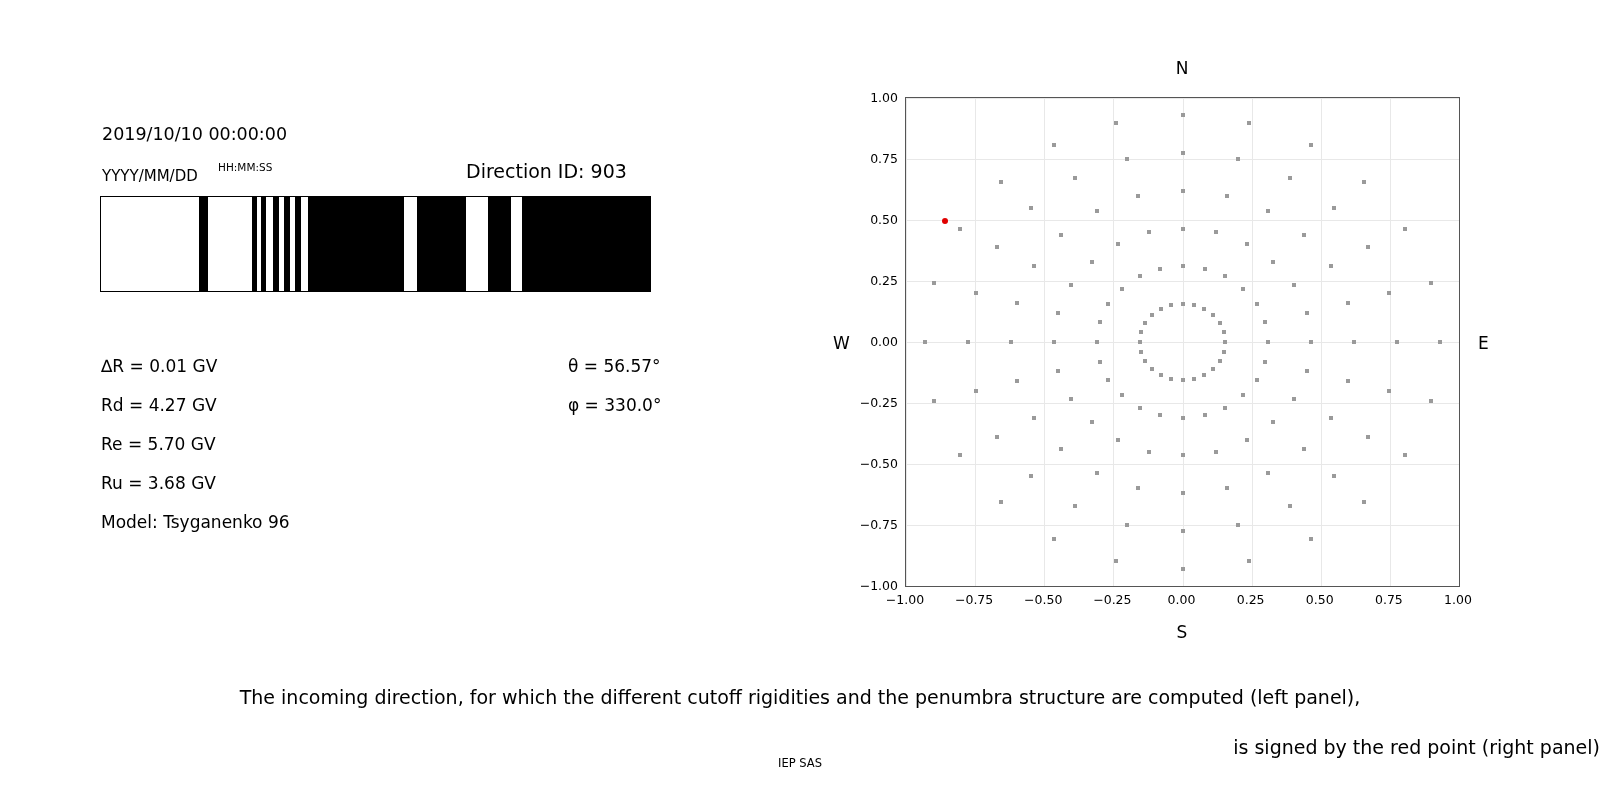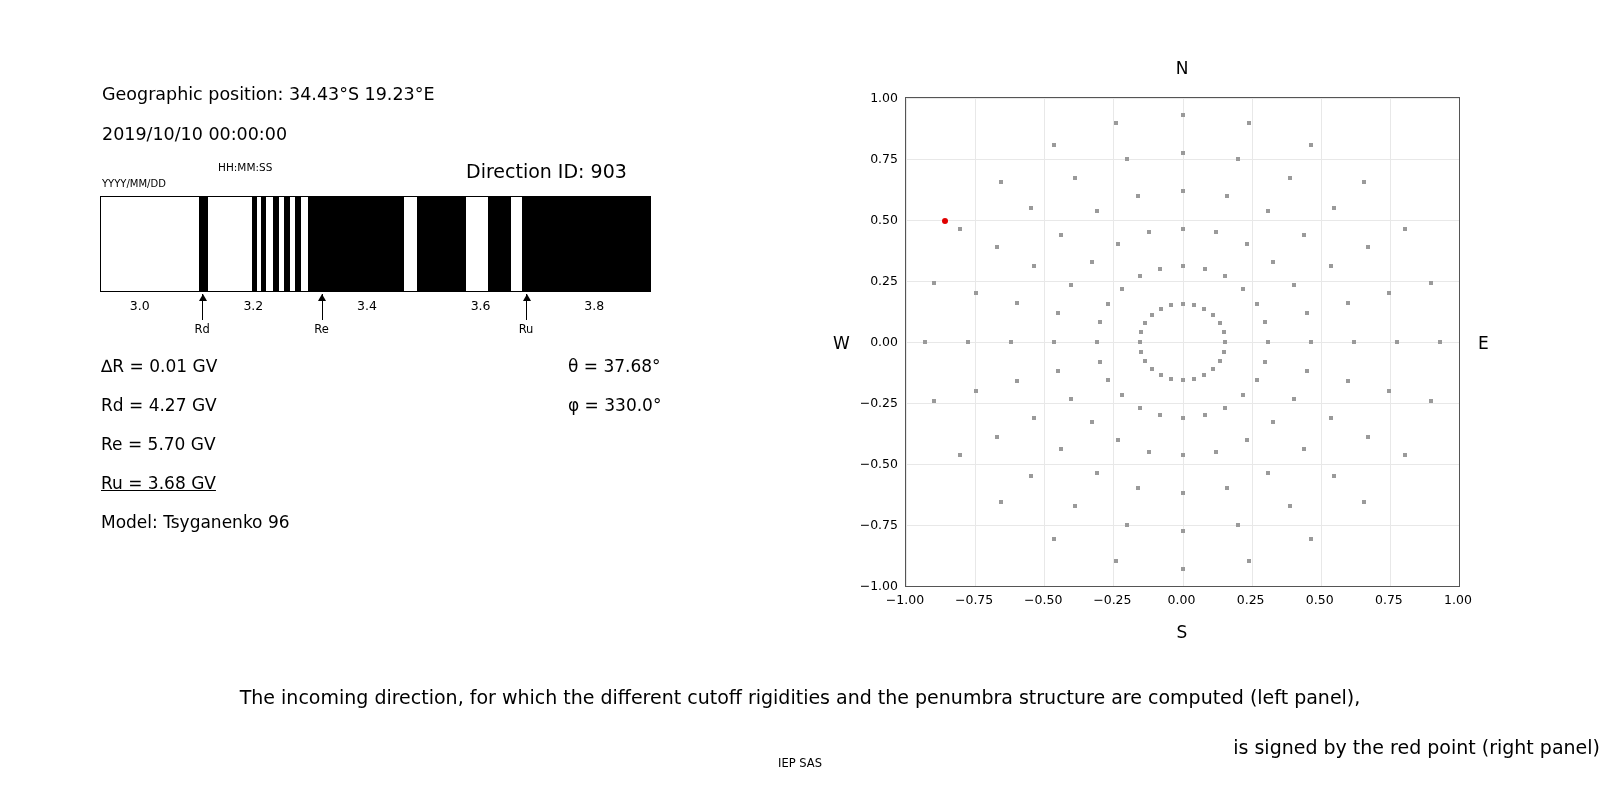--- a/index.html
+++ b/index.html
@@ -19,21 +19,21 @@
     position: absolute;
     left: 0; top: 0;
     width: 800px; height: 660px;
   }
   .txt {
     position: absolute;
     white-space: nowrap;
   }
   #geo-position { left: 102px; top: 84px; font-size: 17.5px; }
   #datetime-line { left: 102px; top: 124px; font-size: 17.5px; }
-  #fmt-date { left: 102px; top: 178px; font-size: 10px; }
+  #fmt-date { left: 102px; top: 167px; font-size: 15px; }
   #fmt-time { left: 218px; top: 161px; font-size: 10.5px; }
   #direction-id { left: 466px; top: 160px; font-size: 19px; }
 
   
   #penumbra-wrap {
     position: absolute;
     left: 100px; top: 196px;
     width: 551px; height: 96px;
   }
   #penumbra-bar {
@@ -88,21 +88,21 @@
   }
 
   .stat {
     position: absolute;
     font-size: 17px;
     white-space: nowrap;
   }
   #stat-dr { left: 101px; top: 356px; }
   #stat-rd { left: 101px; top: 395px; }
   #stat-re { left: 101px; top: 434px; }
-  #stat-ru { left: 101px; top: 473px; text-decoration: underline; }
+  #stat-ru { left: 101px; top: 473px; }
   #stat-model { left: 101px; top: 512px; }
   #stat-theta { left: 568px; top: 356px; }
   #stat-phi   { left: 568px; top: 395px; }
 
   
   .panel-right {
     position: absolute;
     left: 800px; top: 0;
     width: 800px; height: 660px;
   }
@@ -173,61 +173,47 @@
     width: 1600px;
     text-align: center;
     font-size: 11.5px;
   }
 </style>
 </head>
 <body>
 
 <div class="panel-left">
 
-  <div class="txt" id="geo-position">Geographic position: 34.43°S 19.23°E</div>
   <div class="txt" id="datetime-line">2019/10/10 00:00:00</div>
   <div class="txt" id="fmt-date">YYYY/MM/DD</div>
   <div class="txt" id="fmt-time">HH:MM:SS</div>
   <div class="txt" id="direction-id">Direction ID: 903</div>
 
   <div id="penumbra-wrap">
     <div id="penumbra-bar">
         <div class="band" style="left: 98.2711px; width: 8.52062px; background: rgb(0, 0, 0);"></div>
         <div class="band" style="left: 151.099px; width: 5.11237px; background: rgb(0, 0, 0);"></div>
         <div class="band" style="left: 159.62px; width: 5.68041px; background: rgb(0, 0, 0);"></div>
         <div class="band" style="left: 171.548px; width: 6.24845px; background: rgb(0, 0, 0);"></div>
         <div class="band" style="left: 183.477px; width: 5.11237px; background: rgb(0, 0, 0);"></div>
         <div class="band" style="left: 194.27px; width: 5.68041px; background: rgb(0, 0, 0);"></div>
         <div class="band" style="left: 207.335px; width: 95.999px; background: rgb(0, 0, 0);"></div>
         <div class="band" style="left: 315.831px; width: 48.8515px; background: rgb(0, 0, 0);"></div>
         <div class="band" style="left: 387.404px; width: 22.1536px; background: rgb(0, 0, 0);"></div>
         <div class="band" style="left: 421.487px; width: 129.513px; background: rgb(0, 0, 0);"></div>
       </div>
   </div>
 
-  <div id="penumbra-axis">
-      <div class="axis-tick-label" style="left: 39.7629px;">3.0</div>
-      <div class="axis-tick-label" style="left: 153.371px;">3.2</div>
-      <div class="axis-tick-label" style="left: 266.979px;">3.4</div>
-      <div class="axis-tick-label" style="left: 380.588px;">3.6</div>
-      <div class="axis-tick-label" style="left: 494.196px;">3.8</div>
-      <div class="marker" style="left: 102.247px;"></div>
-      <div class="marker-label" style="left: 102.247px;">Rd</div>
-      <div class="marker" style="left: 221.536px;"></div>
-      <div class="marker-label" style="left: 221.536px;">Re</div>
-      <div class="marker" style="left: 426.031px;"></div>
-      <div class="marker-label" style="left: 426.031px;">Ru</div>
-    </div>
 
   <div class="stat" id="stat-dr">∆R = 0.01 GV</div>
   <div class="stat" id="stat-rd">Rd = 4.27 GV</div>
   <div class="stat" id="stat-re">Re = 5.70 GV</div>
   <div class="stat" id="stat-ru">Ru = 3.68 GV</div>
   <div class="stat" id="stat-model">Model: Tsyganenko 96</div>
-  <div class="stat" id="stat-theta">θ = 37.68°</div>
+  <div class="stat" id="stat-theta">θ = 56.57°</div>
   <div class="stat" id="stat-phi">φ = 330.0°</div>
 </div>
 
 <div class="panel-right">
   <div id="label-n">N</div>
   <div id="label-s">S</div>
   <div id="label-w">W</div>
   <div id="label-e">E</div>
   <div id="plot-frame">
       <div class="gridline-v" style="left: 0px; background: rgb(232, 232, 232);"></div>

